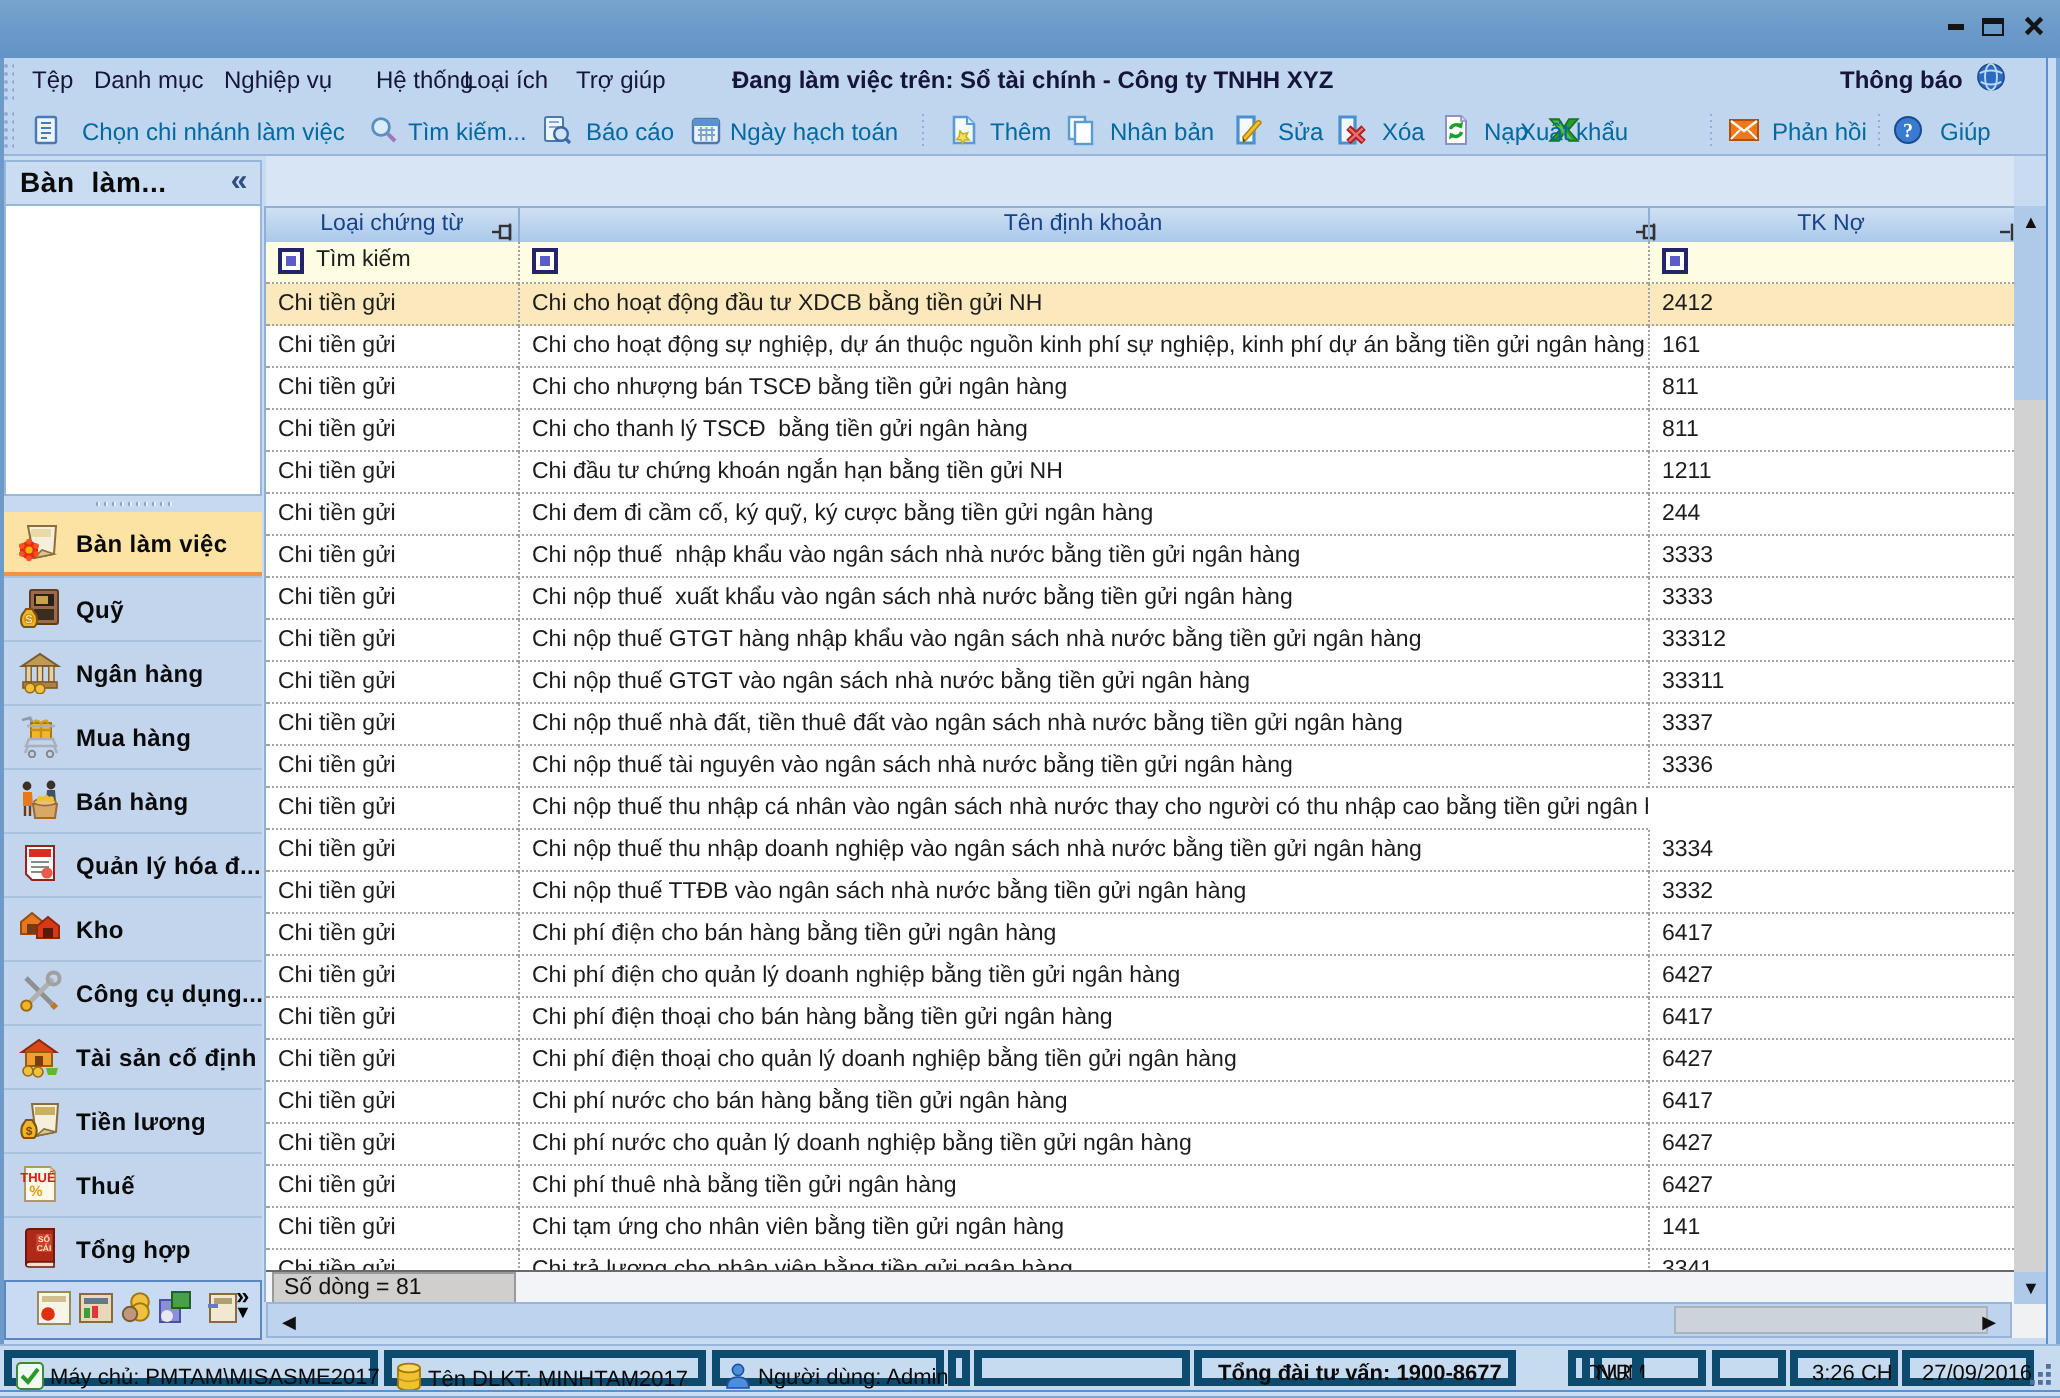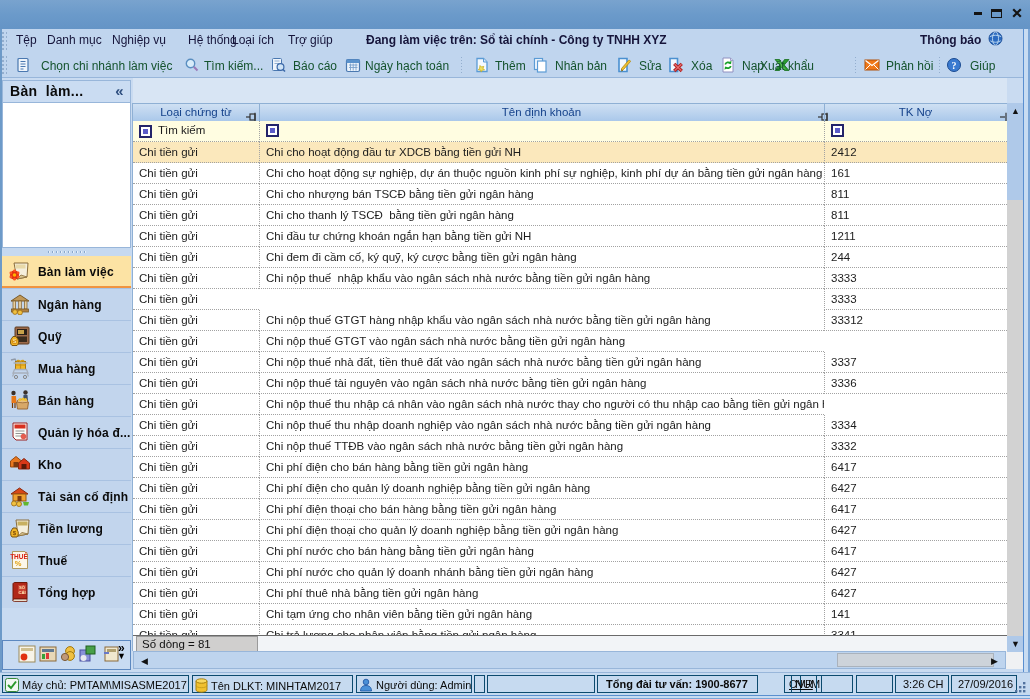--- a/index.html
+++ b/index.html
@@ -3,21 +3,21 @@
 <style>
 * { margin:0; padding:0; box-sizing:border-box; }
 html,body { width:1030px; height:699px; overflow:hidden; }
 body { font-family:"Liberation Sans", sans-serif; position:relative; background:#c3d6ee; }
 .abs { position:absolute; }
 .titlebar { left:0; top:0; width:1030px; height:29px; background:linear-gradient(#79a3ce,#6b9aca 50%,#6494c6); }
 .menubar { left:0; top:29px; width:1030px; height:23px; background:#c0d5ee; }
 .toolbar { left:0; top:52px; width:1030px; height:26px; background:#c0d5ee; border-bottom:1px solid #98b6da; }
 .grip { width:6px; background-image:radial-gradient(circle at 2px 2px, #93aece 0.9px, rgba(0,0,0,0) 1.1px); background-size:4px 4px; }
 .mi { position:absolute; top:4px; font-size:12px; color:#15143a; }
-.ti { position:absolute; top:4px; font-size:12px; color:#14532d; white-space:nowrap; }
+.ti { position:absolute; top:4px; font-size:12px; color:#0369a1; white-space:nowrap; }
 .tsep { position:absolute; top:5px; width:1px; height:16px; background-image:repeating-linear-gradient(#93aece 0 1px, rgba(0,0,0,0) 1px 3px); }
 .content { left:0; top:78px; width:1030px; height:594px; background:#c9dbf1; }
 .sbhead { left:2px; top:80px; width:129px; height:22px; background:#cadcf2; border:1px solid #98b6da; border-bottom:0; font-size:14px; font-weight:bold; color:#0a0a0a; padding:2px 0 0 7px; letter-spacing:0.3px;}
 .sbchev { position:absolute; right:6px; top:1px; color:#2f4f7f; font-size:15px; font-weight:bold;}
 .sbwhite { left:2px; top:102px; width:129px; height:146px; background:#ffffff; border:1px solid #98b6da; }
 .splitter { left:2px; top:248px; width:129px; height:8px; background:#c6d9f0; }
 .splitdots { position:absolute; left:46px; top:3px; width:40px; height:2px; background-image:repeating-linear-gradient(90deg, #8aa8cc 0 1px, #e8f0fa 1px 2px, rgba(0,0,0,0) 2px 4px); }
 .nav { left:2px; top:256px; width:129px; }
 .navitem { height:32px; background:#c2d5ed; border-top:1px solid #a9c2e2; position:relative; }
 .navitem.first { border-top:0; }
@@ -45,21 +45,21 @@
 .sodongbox { position:absolute; left:3px; top:0; width:122px; height:16px; background:#d0cfce; border:1px solid #9a9a9a; font-size:11.5px; color:#111; padding:1px 0 0 5px; }
 .hscroll { left:133px; top:651px; width:873px; height:18px; background:#bed4ee; border:1px solid #98b6da; }
 .hthumb { position:absolute; left:703px; top:1px; width:157px; height:14px; background:#cdd3da; border:1px solid #aab2bc; }
 .corner { left:1006px; top:651px; width:17px; height:18px; background:#f0f1f3; }
 .vscroll { left:1007px; top:103px; width:16px; height:549px; }
 .varea1 { position:absolute; left:0; top:0; width:16px; height:97px; background:#afc9e9; }
 .varea2 { position:absolute; left:0; top:97px; width:16px; height:436px; background:#d2d2d2; }
 .varea3 { position:absolute; left:0; top:533px; width:16px; height:16px; background:#afc9e9; }
 .arrow { position:absolute; color:#111; font-size:9px; }
 .statusbar { left:0; top:672px; width:1030px; height:24px; background:#c6daf0; border-top:1px solid #98b6da; }
-.sbox { position:absolute; top:3px; height:18px; border:1px solid #0c4a6e; font-size:11px; color:#0a0a0a; padding-top:2px; white-space:nowrap; }
+.sbox { position:absolute; top:3px; height:18px; border:4px solid #0c4a6e; font-size:11px; color:#0a0a0a; padding-top:2px; white-space:nowrap; }
 .sbox svg { vertical-align:-3px; margin:0 3px 0 2px; }
 .botborder { left:0; top:695px; width:1030px; height:4px; background:linear-gradient(#5a8fd0 0 1px, #c8dcf2 1px 3px, #7aa5d6 3px 4px); }
 .rborder { left:1023px; top:29px; width:7px; height:667px; background:linear-gradient(90deg, #5a8fd0 0 1px, #c8dcf2 1px 5px, #7aa5d6 5px 7px); }
 .lborder { left:0; top:29px; width:2px; height:667px; background:#6d9ac8; }
 </style></head><body>
 
 <div class="abs titlebar"></div>
 <div class="abs" style="left:974px; top:12px; width:8px; height:3px; background:#141414;"></div>
 <div class="abs" style="left:991px; top:9px; width:11px; height:9px; border:1.5px solid #141414; border-top:3px solid #141414;"></div>
 <svg class="abs" style="left:1012px; top:8px;" width="10" height="10" viewBox="0 0 10 10">
@@ -176,41 +176,41 @@
         <circle cx="5.5" cy="19.2" r="1.4" fill="#ff5020"></circle>
         <circle cx="1.9" cy="13" r="1.4" fill="#ff5020"></circle>
         <circle cx="9.1" cy="13" r="1.4" fill="#ff5020"></circle>
         <circle cx="1.9" cy="17" r="1.4" fill="#ff5020"></circle>
         <circle cx="9.1" cy="17" r="1.4" fill="#ff5020"></circle>
       </svg>
       <span class="navtxt">Bàn làm việc</span>
     </div>
 <div class="navitem">
       <svg width="22" height="22" viewBox="0 0 22 22">
+        <rect x="6" y="2" width="14" height="17" rx="1" fill="#9c6a4a" stroke="#5e3c22" stroke-width="1"></rect>
+        <rect x="8" y="4" width="10" height="6" fill="#2a2018"></rect>
+        <rect x="8" y="11.5" width="10" height="5.5" fill="#3a2c1e"></rect>
+        <rect x="9" y="5" width="6" height="4" fill="#c8a24a"></rect>
+        <path d="M3 13 C1 15 1 19 3 20.5 L8 20.5 C10 19 10 15 8 13 L7 11.5 L4 11.5 Z" fill="#f0b428" stroke="#7a5410" stroke-width="1"></path>
+        <circle cx="5.5" cy="16.5" r="2.6" fill="#d89010"></circle>
+        <text x="5.5" y="18.4" font-size="5.5" text-anchor="middle" fill="#fff8d0" font-family="Liberation Sans">S</text>
+      </svg>
+      <span class="navtxt">Quỹ</span>
+    </div>
+<div class="navitem">
+      <svg width="22" height="22" viewBox="0 0 22 22">
         <path d="M2 8 L11 2 L20 8 Z" fill="#c09858" stroke="#7a5a28" stroke-width="1"></path>
         <rect x="4" y="8" width="2.6" height="8" fill="#e8d0a0" stroke="#7a5a28" stroke-width="0.7"></rect>
         <rect x="9.7" y="8" width="2.6" height="8" fill="#e8d0a0" stroke="#7a5a28" stroke-width="0.7"></rect>
         <rect x="15.4" y="8" width="2.6" height="8" fill="#e8d0a0" stroke="#7a5a28" stroke-width="0.7"></rect>
         <rect x="2.5" y="16" width="17" height="3" fill="#b08040" stroke="#7a5a28" stroke-width="0.8"></rect>
         <circle cx="6" cy="19" r="2.4" fill="#f0c040" stroke="#9a6a10" stroke-width="0.8"></circle>
         <circle cx="11" cy="19.5" r="2.4" fill="#f0c040" stroke="#9a6a10" stroke-width="0.8"></circle>
       </svg>
       <span class="navtxt">Ngân hàng</span>
-    </div>
-<div class="navitem">
-      <svg width="22" height="22" viewBox="0 0 22 22">
-        <rect x="6" y="2" width="14" height="17" rx="1" fill="#9c6a4a" stroke="#5e3c22" stroke-width="1"></rect>
-        <rect x="8" y="4" width="10" height="6" fill="#2a2018"></rect>
-        <rect x="8" y="11.5" width="10" height="5.5" fill="#3a2c1e"></rect>
-        <rect x="9" y="5" width="6" height="4" fill="#c8a24a"></rect>
-        <path d="M3 13 C1 15 1 19 3 20.5 L8 20.5 C10 19 10 15 8 13 L7 11.5 L4 11.5 Z" fill="#f0b428" stroke="#7a5410" stroke-width="1"></path>
-        <circle cx="5.5" cy="16.5" r="2.6" fill="#d89010"></circle>
-        <text x="5.5" y="18.4" font-size="5.5" text-anchor="middle" fill="#fff8d0" font-family="Liberation Sans">S</text>
-      </svg>
-      <span class="navtxt">Quỹ</span>
     </div>
 <div class="navitem">
       <svg width="22" height="22" viewBox="0 0 22 22">
         <path d="M2 3 L6 2 L7.5 5" fill="none" stroke="#909aa8" stroke-width="1.4"></path>
         <rect x="6.5" y="4.5" width="10" height="8" fill="#f0b828" stroke="#a87810" stroke-width="1"></rect>
         <path d="M6.5 8 L16.5 8 M11.5 4.5 L11.5 12.5" stroke="#c89018" stroke-width="1.2"></path>
         <path d="M11.5 4.5 C9.5 2.5 7.5 3.5 8.5 4.5 M11.5 4.5 C13.5 2.5 15.5 3.5 14.5 4.5" fill="none" stroke="#d8a018" stroke-width="1.2"></path>
         <path d="M4.5 6 L18.5 6 M5.5 12.5 L17.5 12.5 L19 16 L4 16 Z" fill="none" stroke="#a8b0bc" stroke-width="1.3"></path>
         <path d="M5 16 L3.5 19.5 M18 16 L19.5 19.5" stroke="#a8b0bc" stroke-width="1.3"></path>
         <circle cx="7" cy="20" r="1.6" fill="none" stroke="#888" stroke-width="1"></circle>
@@ -243,20 +243,30 @@
       <span class="navtxt">Quản lý hóa đ...</span>
     </div>
 <div class="navitem">
       <svg width="22" height="22" viewBox="0 0 22 22">
         <path d="M1.5 8 L7 3.5 L12.5 8 L12.5 14 L1.5 14 Z" fill="#e87820" stroke="#9a4a10" stroke-width="1"></path>
         <rect x="4.5" y="9" width="5" height="5" fill="#7a3a10"></rect>
         <path d="M9.5 10 L15 5.5 L20.5 10 L20.5 16 L9.5 16 Z" fill="#d83818" stroke="#8a2810" stroke-width="1"></path>
         <rect x="12.5" y="11" width="5" height="5" fill="#5a1a08"></rect>
       </svg>
       <span class="navtxt">Kho</span>
+    </div>
+<div class="navitem">
+      <svg width="22" height="22" viewBox="0 0 22 22">
+        <path d="M4 4 L17 17" stroke="#909090" stroke-width="2.4"></path>
+        <path d="M17 17 L19 19" stroke="#c07820" stroke-width="3"></path>
+        <path d="M17.5 4.5 L4.5 17.5" stroke="#b0b0b0" stroke-width="2.4"></path>
+        <circle cx="17.8" cy="4.2" r="3" fill="none" stroke="#a0a0a0" stroke-width="2"></circle>
+        <circle cx="4.2" cy="17.8" r="2.6" fill="#f0b428" stroke="#9a6a10" stroke-width="1"></circle>
+      </svg>
+      <span class="navtxt">Công cụ dụng...</span>
     </div>
 <div class="navitem">
       <svg width="22" height="22" viewBox="0 0 22 22">
         <path d="M2 9 L10.5 3 L19 9 Z" fill="#d84818" stroke="#8a2810" stroke-width="1"></path>
         <rect x="4" y="9" width="13" height="7" fill="#f0a030" stroke="#9a5a10" stroke-width="1"></rect>
         <rect x="8.5" y="11" width="4" height="5" fill="#7a3a10"></rect>
         <circle cx="5" cy="18.5" r="2.5" fill="#f0c040" stroke="#9a6a10" stroke-width="0.8"></circle>
         <circle cx="10" cy="19" r="2.5" fill="#f0c040" stroke="#9a6a10" stroke-width="0.8"></circle>
         <path d="M14 17 L20 17 L19 20.5 L15 20.5 Z" fill="#60b830"></path>
       </svg>
@@ -380,30 +390,32 @@
 <div class="cell c2 dotb">Chi đem đi cầm cố, ký quỹ, ký cược bằng tiền gửi ngân hàng</div>
 <div class="cell c3 dotb">244</div>
 </div>
 <div class="abs row" style="left:133px; top:268px;">
 <div class="cell c1 dotb">Chi tiền gửi</div>
 <div class="cell c2 dotb">Chi nộp thuế&nbsp; nhập khẩu vào ngân sách nhà nước bằng tiền gửi ngân hàng</div>
 <div class="cell c3 dotb">3333</div>
 </div>
 <div class="abs row" style="left:133px; top:289px;">
 <div class="cell c1 dotb">Chi tiền gửi</div>
+<div class="cell c2 dotb">Chi nộp thuế&nbsp; xuất khẩu vào ngân sách nhà nước bằng tiền gửi ngân hàng</div>
 <div class="cell c3 dotb">3333</div>
 </div>
 <div class="abs row" style="left:133px; top:310px;">
 <div class="cell c1 dotb">Chi tiền gửi</div>
 <div class="cell c2 dotb">Chi nộp thuế GTGT hàng nhập khẩu vào ngân sách nhà nước bằng tiền gửi ngân hàng</div>
 <div class="cell c3 dotb">33312</div>
 </div>
 <div class="abs row" style="left:133px; top:331px;">
 <div class="cell c1 dotb">Chi tiền gửi</div>
 <div class="cell c2 dotb">Chi nộp thuế GTGT vào ngân sách nhà nước bằng tiền gửi ngân hàng</div>
+<div class="cell c3 dotb">33311</div>
 </div>
 <div class="abs row" style="left:133px; top:352px;">
 <div class="cell c1 dotb">Chi tiền gửi</div>
 <div class="cell c2 dotb">Chi nộp thuế nhà đất, tiền thuê đất vào ngân sách nhà nước bằng tiền gửi ngân hàng</div>
 <div class="cell c3 dotb">3337</div>
 </div>
 <div class="abs row" style="left:133px; top:373px;">
 <div class="cell c1 dotb">Chi tiền gửi</div>
 <div class="cell c2 dotb">Chi nộp thuế tài nguyên vào ngân sách nhà nước bằng tiền gửi ngân hàng</div>
 <div class="cell c3 dotb">3336</div>
@@ -442,21 +454,21 @@
 <div class="cell c2 dotb">Chi phí điện thoại cho quản lý doanh nghiệp bằng tiền gửi ngân hàng</div>
 <div class="cell c3 dotb">6427</div>
 </div>
 <div class="abs row" style="left:133px; top:541px;">
 <div class="cell c1 dotb">Chi tiền gửi</div>
 <div class="cell c2 dotb">Chi phí nước cho bán hàng bằng tiền gửi ngân hàng</div>
 <div class="cell c3 dotb">6417</div>
 </div>
 <div class="abs row" style="left:133px; top:562px;">
 <div class="cell c1 dotb">Chi tiền gửi</div>
-<div class="cell c2 dotb">Chi phí nước cho quản lý doanh nhánh bằng tiền gửi ngân hàng</div>
+<div class="cell c2 dotb">Chi phí nước cho quản lý doanh nghiệp bằng tiền gửi ngân hàng</div>
 <div class="cell c3 dotb">6427</div>
 </div>
 <div class="abs row" style="left:133px; top:583px;">
 <div class="cell c1 dotb">Chi tiền gửi</div>
 <div class="cell c2 dotb">Chi phí thuê nhà bằng tiền gửi ngân hàng</div>
 <div class="cell c3 dotb">6427</div>
 </div>
 <div class="abs row" style="left:133px; top:604px;">
 <div class="cell c1 dotb">Chi tiền gửi</div>
 <div class="cell c2 dotb">Chi tạm ứng cho nhân viên bằng tiền gửi ngân hàng</div>

